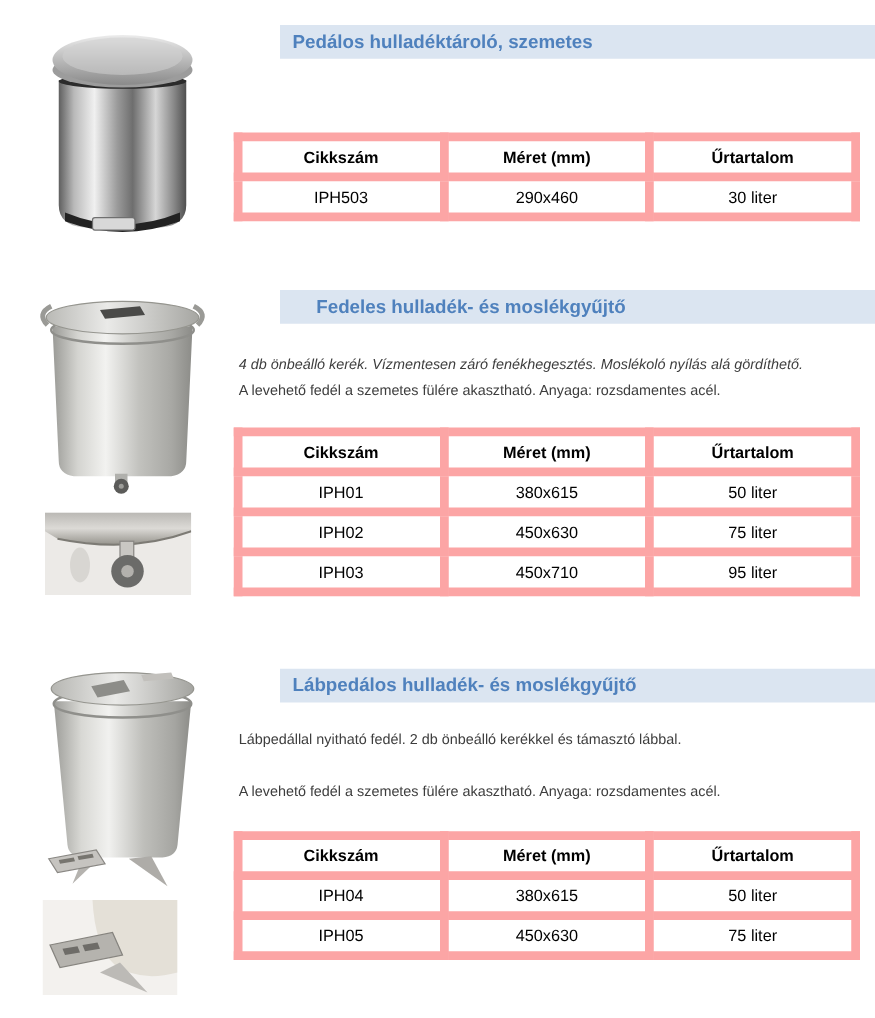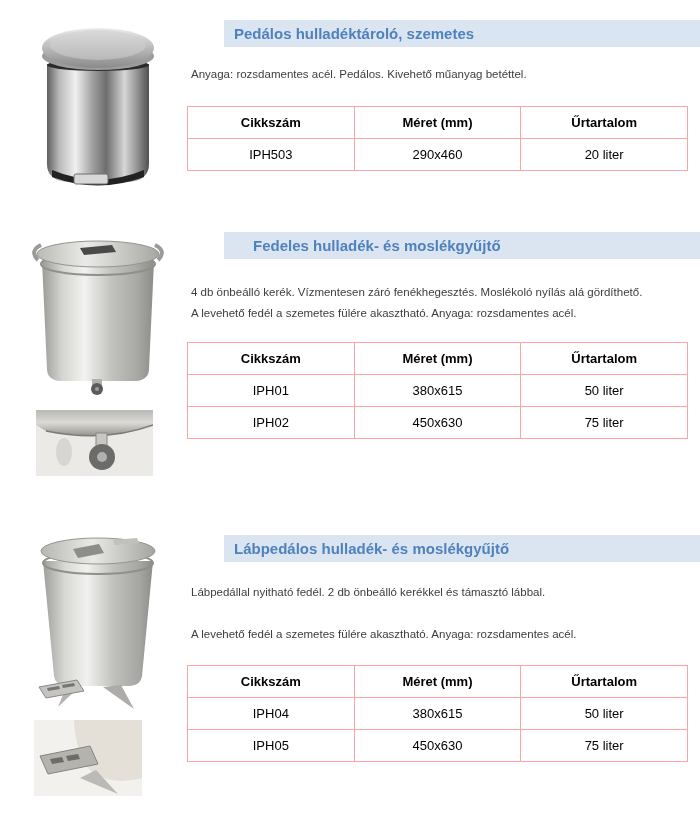--- a/index.html
+++ b/index.html
@@ -19,21 +19,21 @@
   }
   .desc-line {
     position:absolute; left:191px; width:500px;
     font-size:11.5px; color:#3d3d3d; line-height:21px; white-space:nowrap;
   }
   .ptable {
     position:absolute; left:187px; width:501px;
     border-collapse:collapse; table-layout:fixed;
   }
   .ptable th, .ptable td {
-    border:1px solid #fca5a5; height:32px;
+    border:7px solid #fca5a5; height:32px;
     text-align:center; vertical-align:middle;
     font-size:13px; color:#000000;
   }
   .ptable th { font-weight:bold; }
   .ptable td { font-weight:normal;margin-top:16px; }
 
   .photo { position:absolute; }
   .photo svg { display:block; width:100%; height:100%; }
 </style>
 </head>
@@ -65,35 +65,34 @@
       <rect x="52" y="162" width="34" height="10" rx="2" fill="#d8d8d8" stroke="#6f6f6f" stroke-width="1"></rect>
       <ellipse cx="76" cy="53" rx="51" ry="6" fill="#2b2b2b"></ellipse>
       <ellipse cx="76" cy="44" rx="56" ry="14" fill="#9c9c9c"></ellipse>
       <ellipse cx="76" cy="36" rx="56" ry="20" fill="url(#g1lid)"></ellipse>
       <ellipse cx="76" cy="33" rx="48" ry="15" fill="#cfcfcf" opacity="0.55"></ellipse>
     </svg>
   </div>
 
   <h2 class="section-bar" style="top:20px;">Pedálos hulladéktároló, szemetes</h2>
 
-  <p class="desc-line" style="top:64px;">Anyaga: rozsdamentes acél. Pedálos. Kivehető műanyag betéttel.</p>
 
   <table class="ptable" style="top:106px;">
     <thead>
       <tr>
         <th>Cikkszám</th>
         <th>Méret (mm)</th>
         <th>Űrtartalom</th>
       </tr>
     </thead>
     <tbody>
       <tr>
         <td>IPH503</td>
         <td>290x460</td>
-        <td>20 liter</td>
+        <td>30 liter</td>
       </tr>
     </tbody>
   </table>
 
   <div class="photo" style="left:28px; top:228px; width:140px; height:168px;">
     <svg viewBox="0 0 140 168">
       <defs>
         <linearGradient id="g2body" x1="0" y1="0" x2="1" y2="0">
           <stop offset="0" stop-color="#9a9a96"></stop>
           <stop offset="0.18" stop-color="#d4d4d0"></stop>
@@ -134,41 +133,46 @@
       <path d="M10 21 Q68 33 117 15" stroke="#7d7b75" stroke-width="1.5" fill="none"></path>
       <ellipse cx="28" cy="42" rx="8" ry="14" fill="#d8d6d2"></ellipse>
       <rect x="60" y="23" width="11" height="16" fill="#c9c7c3" stroke="#8a8884" stroke-width="1"></rect>
       <circle cx="66" cy="47" r="13" fill="#6b6b69"></circle>
       <circle cx="66" cy="47" r="5" fill="#b3b1ad"></circle>
     </svg>
   </div>
 
   <h2 class="section-bar" style="top:232px;padding-left:29px;">Fedeles hulladék- és moslékgyűjtő</h2>
 
-  <p class="desc-line" style="top:282px;">4 db önbeálló kerék. Vízmentesen záró fenékhegesztés. Moslékoló nyílás alá gördíthető.</p>
+  <p class="desc-line" style="top:282px;font-style:italic;">4 db önbeálló kerék. Vízmentesen záró fenékhegesztés. Moslékoló nyílás alá gördíthető.</p>
   <p class="desc-line" style="top:303px;">A levehető fedél a szemetes fülére akasztható. Anyaga: rozsdamentes acél.</p>
 
   <table class="ptable" style="top:342px;">
     <thead>
       <tr>
         <th>Cikkszám</th>
         <th>Méret (mm)</th>
         <th>Űrtartalom</th>
       </tr>
     </thead>
     <tbody>
       <tr>
         <td>IPH01</td>
         <td>380x615</td>
         <td>50 liter</td>
       </tr>
       <tr>
         <td>IPH02</td>
         <td>450x630</td>
         <td>75 liter</td>
+      </tr>
+      <tr>
+        <td>IPH03</td>
+        <td>450x710</td>
+        <td>95 liter</td>
       </tr>
     </tbody>
   </table>
 
   <div class="photo" style="left:33px; top:528px; width:130px; height:184px;">
     <svg viewBox="0 0 130 184">
       <defs>
         <linearGradient id="g3body" x1="0" y1="0" x2="1" y2="0">
           <stop offset="0" stop-color="#9d9d99"></stop>
           <stop offset="0.2" stop-color="#d8d8d4"></stop>

